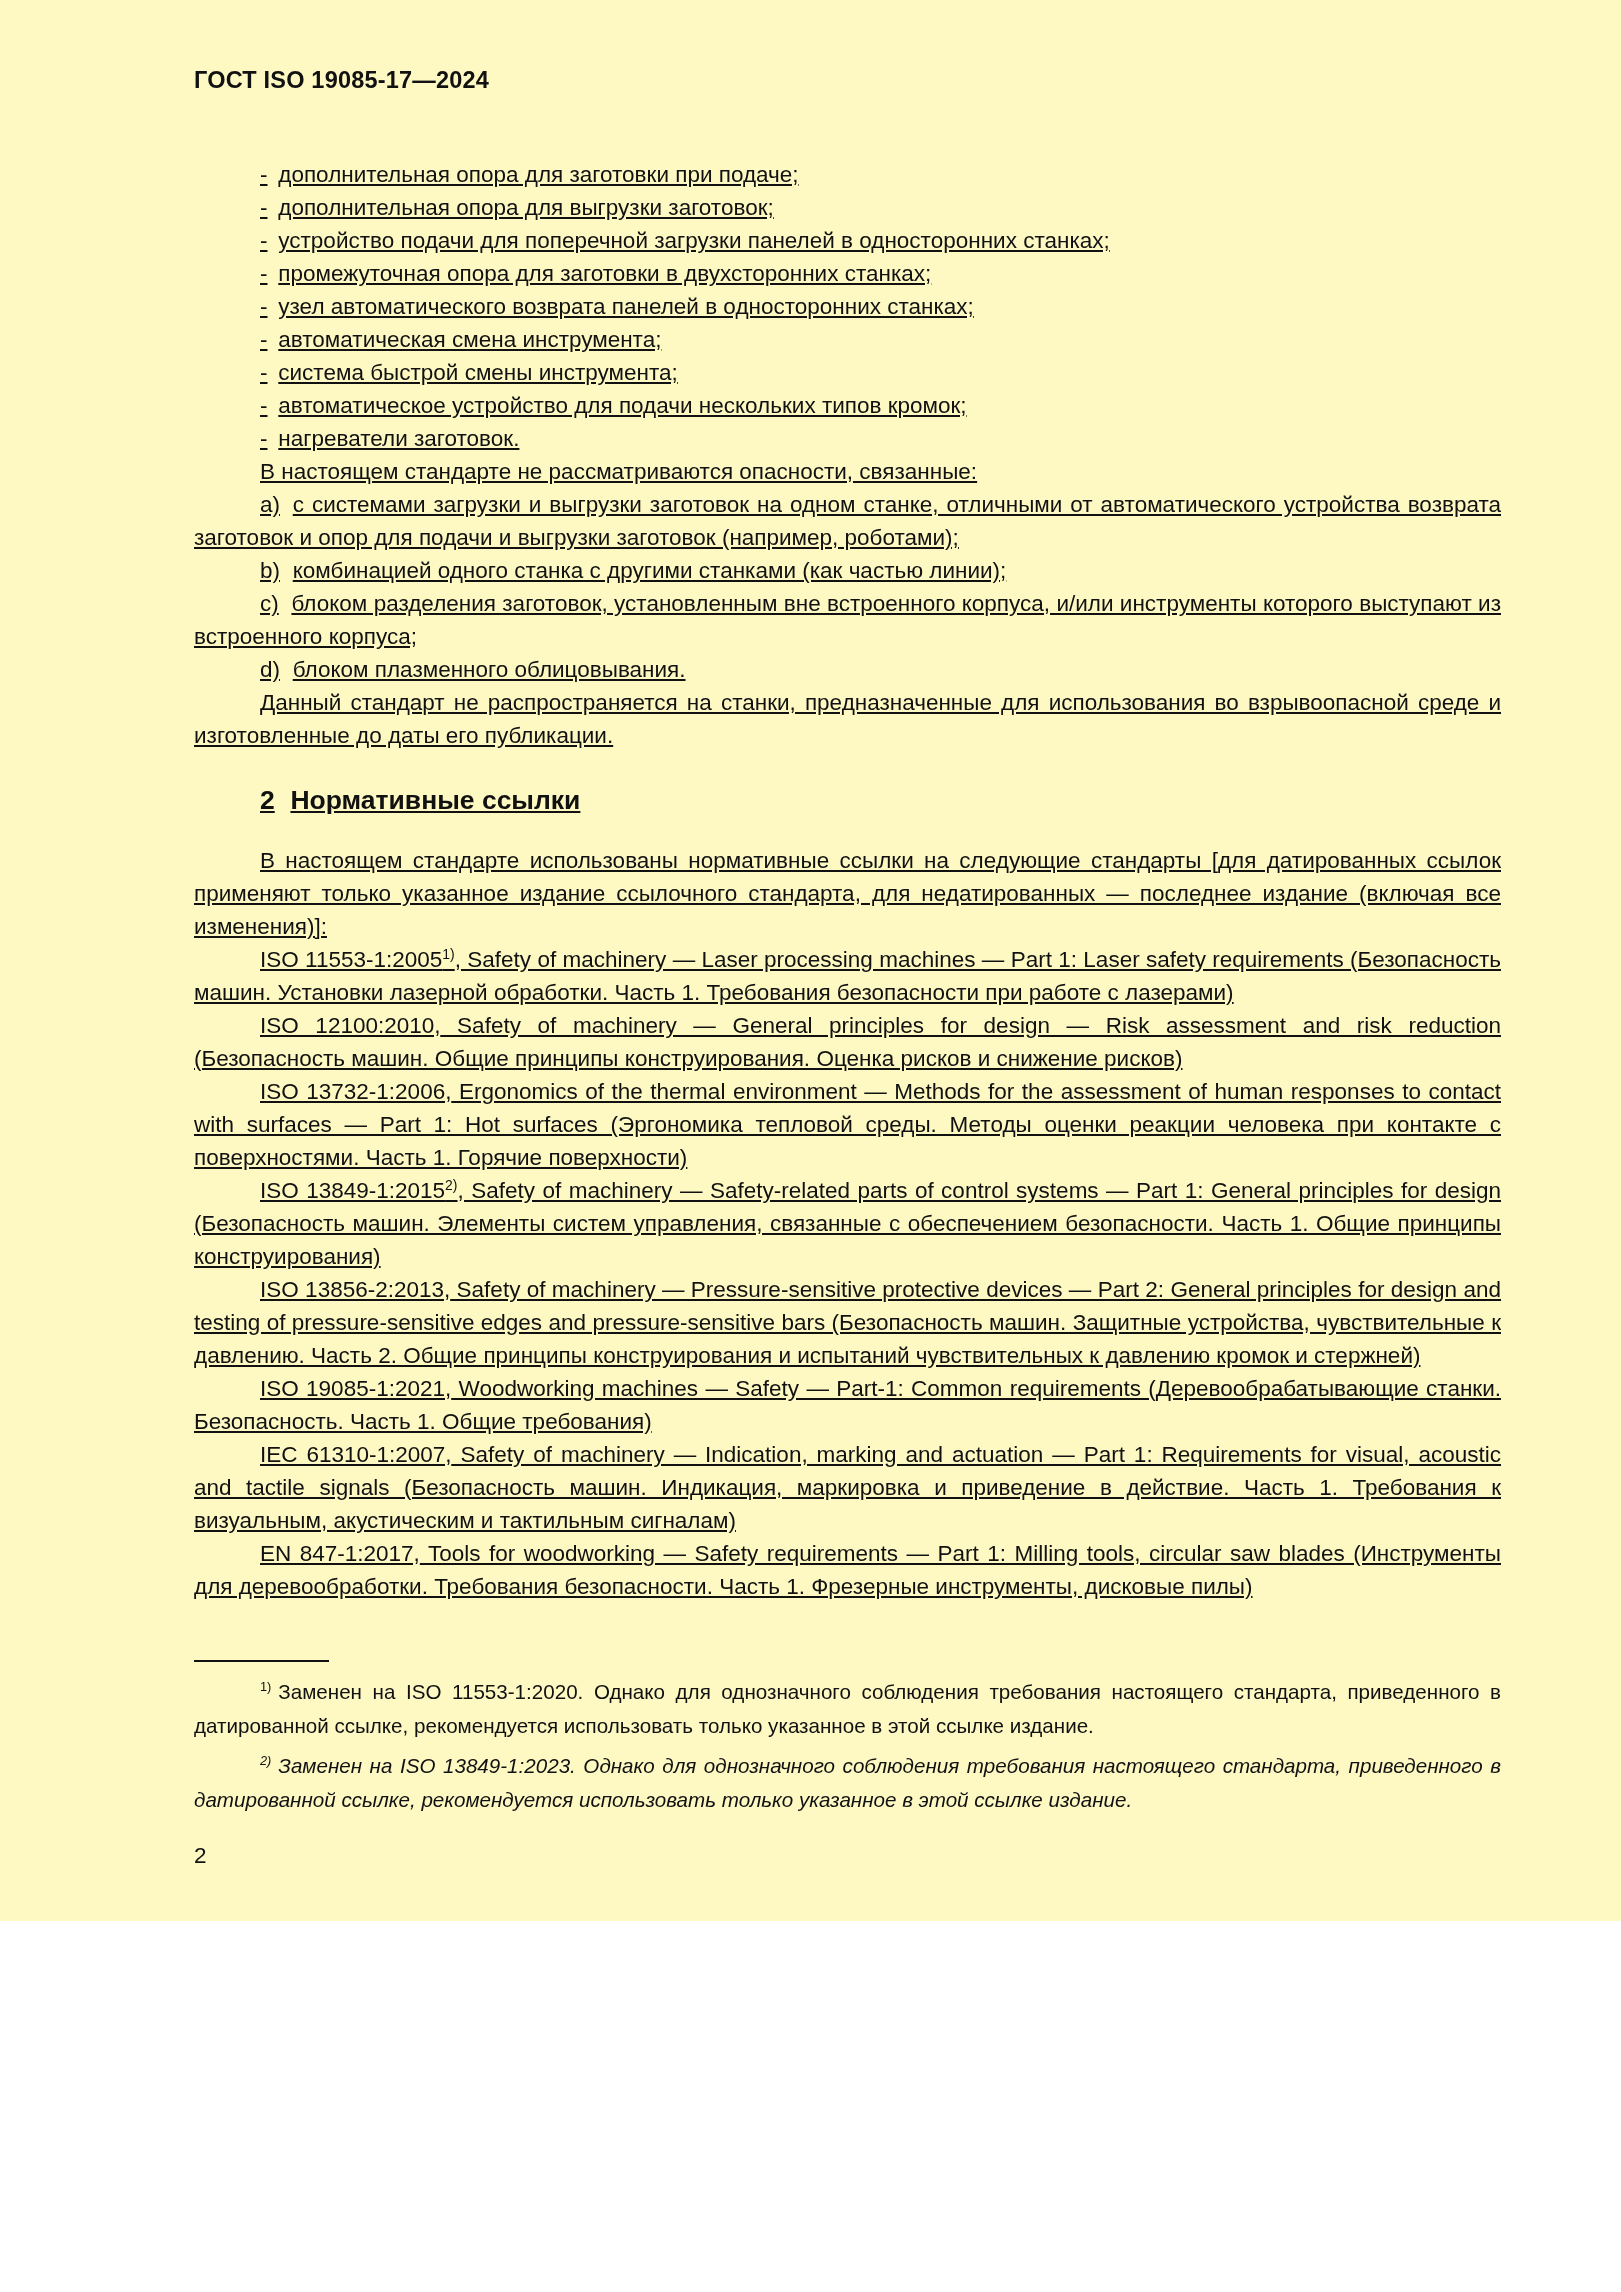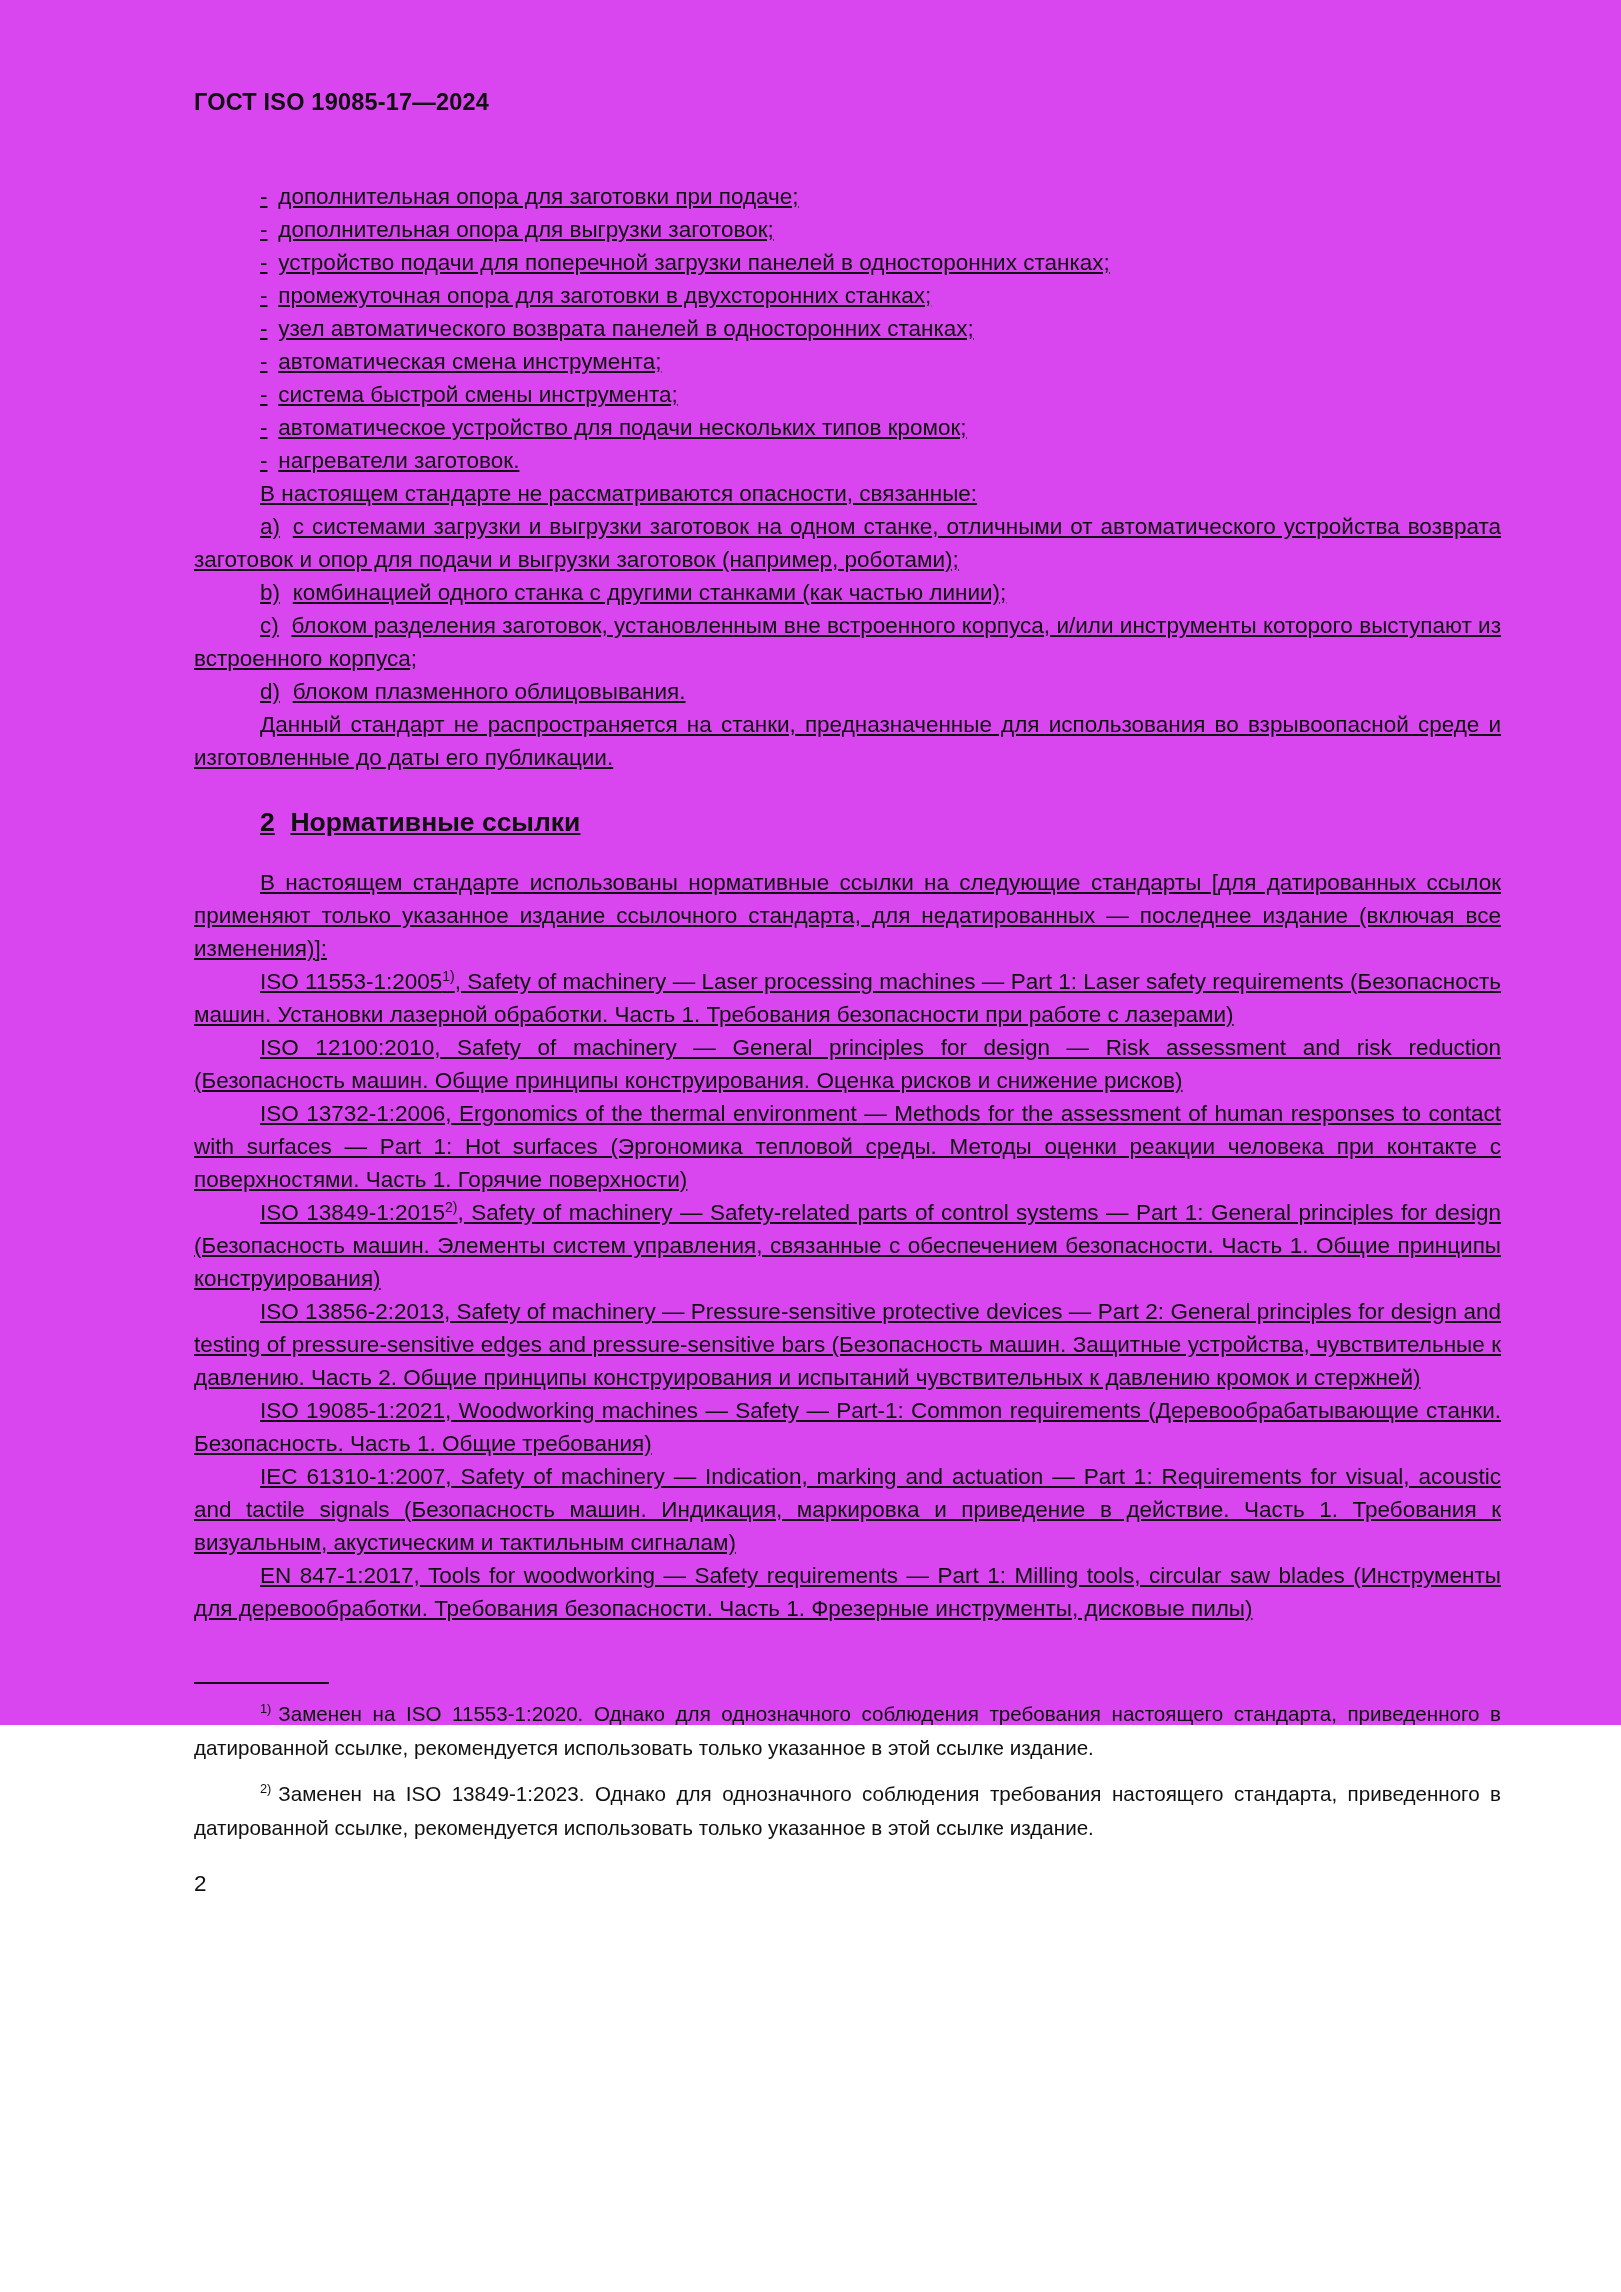--- a/index.html
+++ b/index.html
@@ -7,23 +7,23 @@
   body {
     width: 1621px;
     height: 2293px;
     position: relative;
     font-family: "Liberation Sans", "DejaVu Sans", sans-serif;
     color: #111111;
     overflow: hidden;
   }
   .page {
     width: 1621px;
-    height: 1725px;
-    padding: 88px 120px 0 194px; 
-    background: #d946ef;
+    height: 1921px;
+    padding: 66px 120px 0 194px; 
+    background: #fef9c3;
   }
   .doc-header {
     font-size: 23.5px;
     font-weight: bold;
     line-height: 29px;
     letter-spacing: 0.2px;
   }
   .body-text p {
     font-size: 22.5px;
     line-height: 33px;
@@ -56,21 +56,21 @@
     height: 0;
     border-top: 2.9px solid #111111;
     margin-bottom: 13.7px;
   }
   .footnote-area p.fn {
     font-size: 20.6px;
     line-height: 34px;
     text-align: justify;
     text-indent: 66px;
   }
-  .footnote-area p.fn + p.fn { margin-top: 12px; }
+  .footnote-area p.fn + p.fn { margin-top: 6px; font-style: italic; }
   .fn sup { margin-right: 6.9px; }
   .page-number {
     margin-top: 21.6px;
     font-size: 22.5px;
     line-height: 33px;
   }
 </style>
 </head>
 <body>
 

